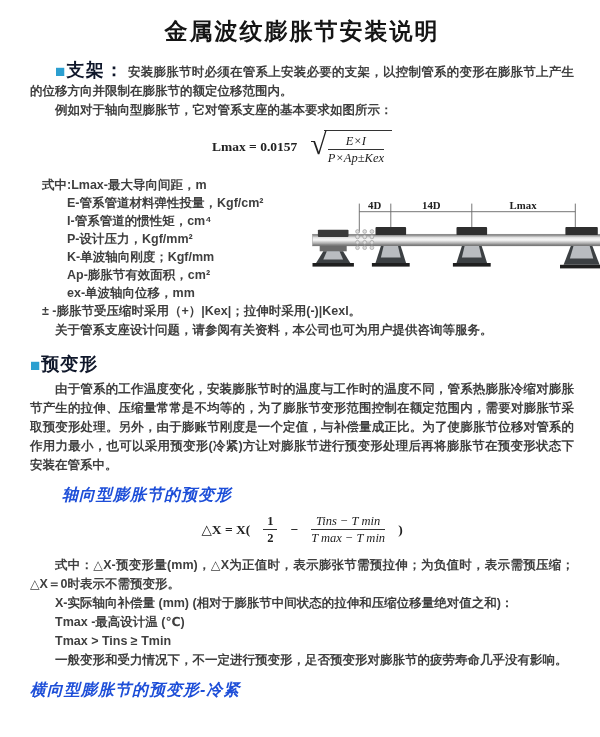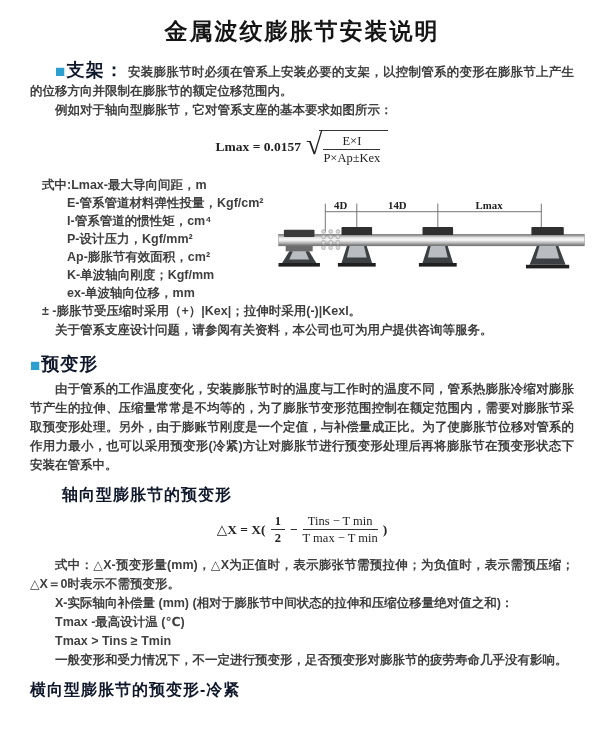--- a/index.html
+++ b/index.html
@@ -12,38 +12,38 @@
   .title{
     text-align:center;font-size:23px;font-weight:bold;color:#151515;
     margin:4px 0 14px 0;letter-spacing:2px;
   }
   p, .line{font-size:12.5px;line-height:19px;font-weight:600;margin:0;}
   .justify{text-align:justify;}
   .indent{text-indent:2em;}
   .sq{color:#2b9fd0;font-size:17px;vertical-align:-1px;margin-right:1px;}
   .sec-head{color:#0f172a;font-size:18px;font-weight:bold;letter-spacing:1px;}
   .sec-head-row{margin:12px 0 4px 0;}
-  .sub-head{color:#0f172a;font-size:16px;font-weight:bold;margin:10px 0 6px 0;letter-spacing:1px;}
+  .sub-head{color:#1d4ed8;font-size:16px;font-weight:bold;margin:10px 0 6px 0;letter-spacing:1px;font-style:italic;}
   .sub-head.axial{margin-left:32px;}
   
   .formula{
     font-family:"Liberation Serif","DejaVu Serif",serif;
     font-size:13.5px;color:#222;text-align:center;
-    display:flex;justify-content:center;align-items:center;gap:5px;
+    display:flex;justify-content:center;align-items:center;gap:13px;
     margin:8px 0 10px 0;font-weight:bold;
   }
-  .formula .it{font-weight:normal;}
+  .formula .it{font-style:italic;font-weight:normal;}
   .frac{display:inline-flex;flex-direction:column;text-align:center;vertical-align:middle;line-height:1.15;font-size:12.5px;}
   .frac .num{border-bottom:1px solid #333;padding:0 4px 1px 4px;}
   .frac .den{padding-top:1px;}
   .rad{display:inline-flex;align-items:flex-start;}
   .rad-sign{font-size:30px;line-height:30px;font-weight:normal;transform:translateY(1px);}
   .rad-body{border-top:1.5px solid #333;padding:3px 8px 0 4px;margin-left:-3px;margin-top:2px;}
   
-  .def-row{display:flex;align-items:flex-start;margin-top:4px;}
+  .def-row{display:flex;align-items:flex-start;margin-top:4px;gap:34px;}
   .def-list{flex:0 0 248px;}
   .def-list .line{line-height:18px;padding-left:25px;margin-left:12px;}
   .def-list .line.first{padding-left:0;}
   .diagram-wrap{flex:1;margin-top:24px;}
   .pm-line{margin-left:12px;line-height:19px;}
   .list-block .line{margin-left:2em;line-height:19px;}
   svg text{font-family:"Liberation Serif","DejaVu Serif",serif;font-weight:bold;fill:#222;}
 </style>
 </head>
 <body>
@@ -70,22 +70,22 @@
       </span>
     </span>
   </div>
 
   <div class="def-row">
     <div class="def-list">
       <div class="line first">式中:Lmax-最大导向间距，m</div>
       <div class="line">E-管系管道材料弹性投量，Kgf/cm²</div>
       <div class="line">I-管系管道的惯性矩，cm⁴</div>
       <div class="line">P-设计压力，Kgf/mm²</div>
+      <div class="line">K-单波轴向刚度；Kgf/mm</div>
       <div class="line">Ap-膨胀节有效面积，cm²</div>
-      <div class="line">K-单波轴向刚度；Kgf/mm</div>
       <div class="line">ex-单波轴向位移，mm</div>
     </div>
 
     <div class="diagram-wrap">
       <svg viewBox="0 0 350 100" width="316" height="90">
         <defs>
           <linearGradient id="pipeGrad" x1="0" y1="0" x2="0" y2="1">
             <stop offset="0" stop-color="#6a6a6a"></stop>
             <stop offset="0.3" stop-color="#e8e8e8"></stop>
             <stop offset="0.5" stop-color="#f7f7f7"></stop>

